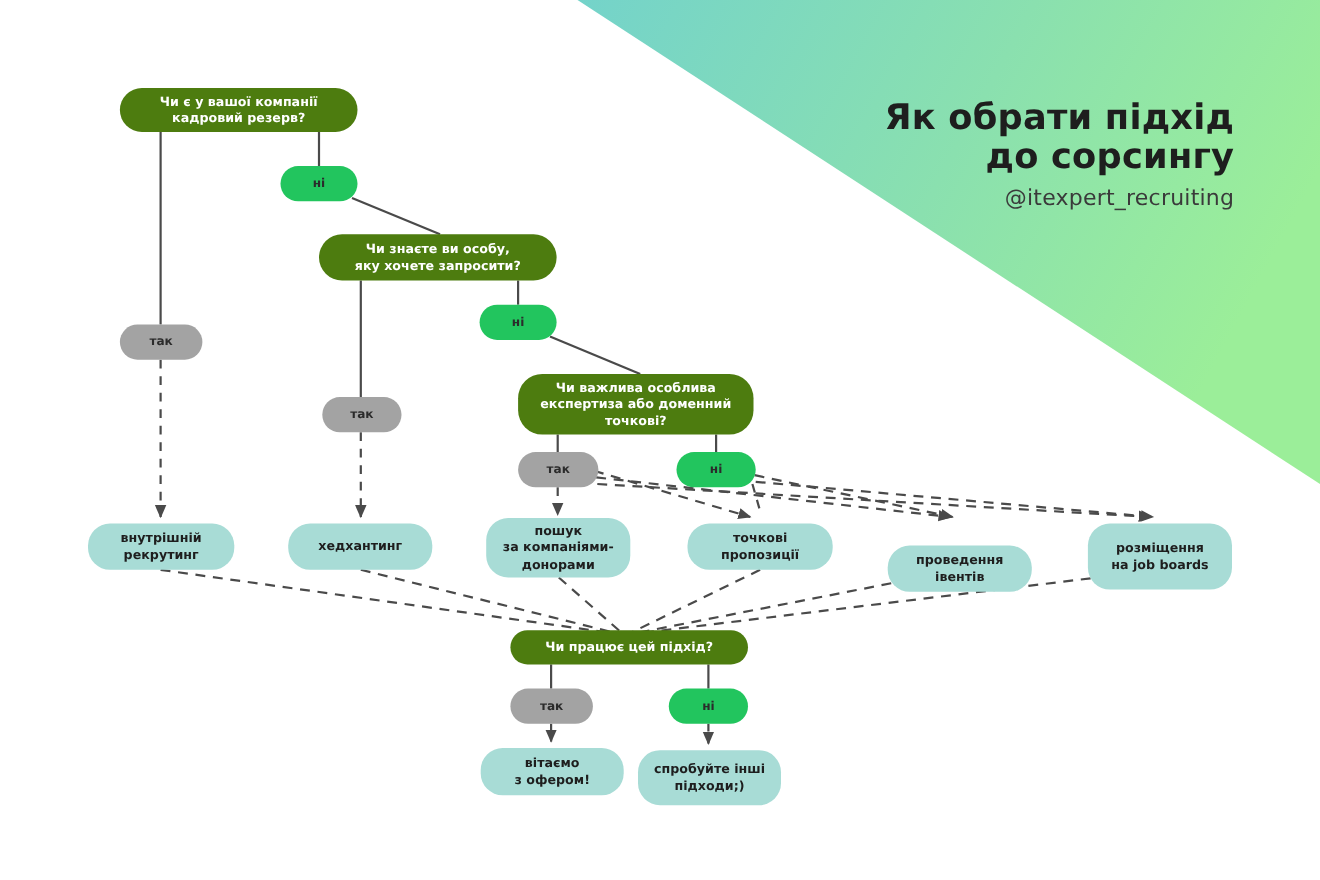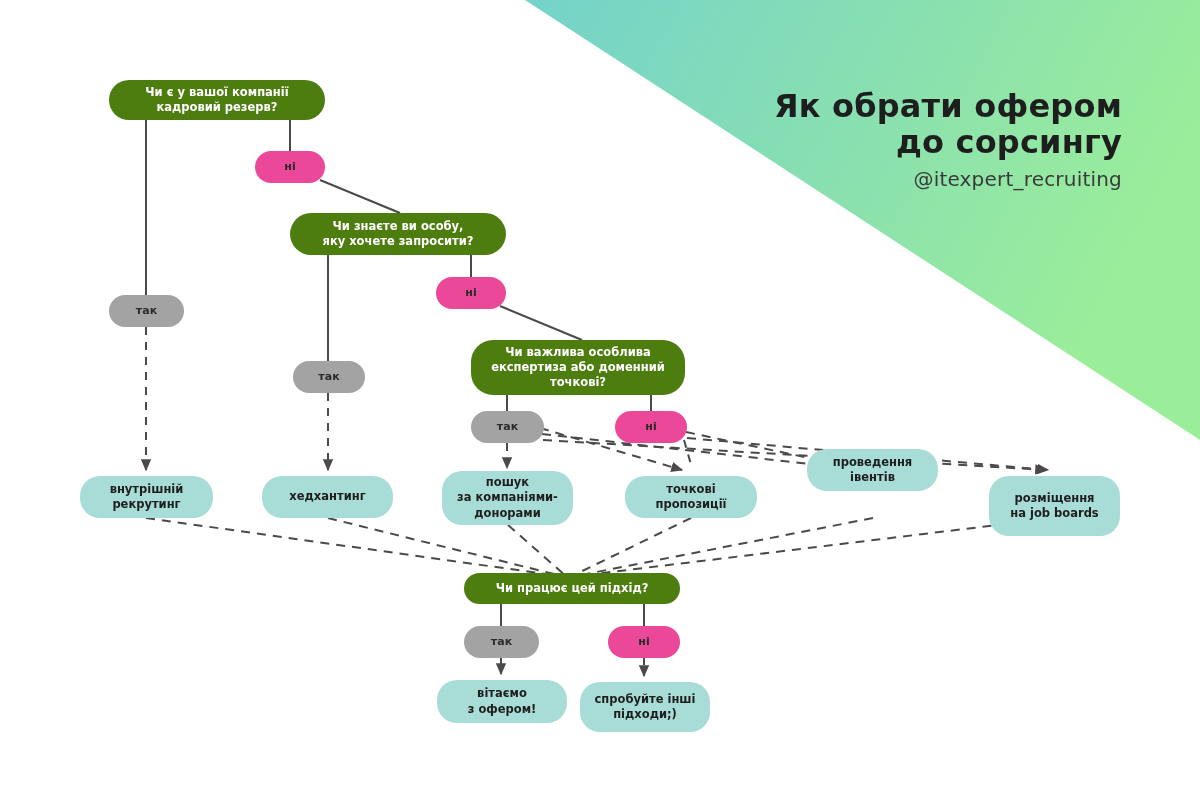--- a/index.html
+++ b/index.html
@@ -82,21 +82,21 @@
     padding: 6px 14px;
   }
   .node-pill {
     border-radius: 18px;
     font-size: 11px;
     font-weight: bold;
     color: #2B2B2B;
     line-height: 1.25;
   }
   .pill-yes { background: #a3a3a3; }
-  .pill-no  { background: #ec4899; }
+  .pill-no  { background: #22c55e; }
   .node-outcome {
     background: #A8DCD6;
     color: #1E1E1E;
     border-radius: 20px;
     font-size: 11.5px;
     font-weight: bold;
     line-height: 1.33;
     padding: 5px 10px;
   }
 </style>
@@ -110,21 +110,21 @@
       <linearGradient id="cornerGrad" x1="0" y1="0" x2="1" y2="0.35">
         <stop offset="0%" stop-color="#74D3CA"></stop>
         <stop offset="55%" stop-color="#8AE0AF"></stop>
         <stop offset="100%" stop-color="#9BEE99"></stop>
       </linearGradient>
     </defs>
     <polygon points="525,0 1200,0 1200,440" fill="url(#cornerGrad)"></polygon>
   </svg>
 
   <div class="title-block">
-    <div class="title-line">Як обрати офером</div>
+    <div class="title-line">Як обрати підхід</div>
     <div class="title-line">до сорсингу</div>
     <div class="handle">@itexpert_recruiting</div>
   </div>
 
   <svg class="edges" viewBox="0 0 1200 800" preserveAspectRatio="none">
     <defs>
       <marker id="arrowHead" markerWidth="7" markerHeight="7" refX="5.4" refY="3" orient="auto" markerUnits="strokeWidth">
         <path d="M0,0.4 L6,3 L0,5.6 z" fill="#4A4A4A"></path>
       </marker>
     </defs>
@@ -230,21 +230,21 @@
   </div>
   <div class="node node-outcome" style="left:442px;top:471px;width:131px;height:54px;">
     <span class="node-text">пошук
 за компаніями-
 донорами</span>
   </div>
   <div class="node node-outcome" style="left:625px;top:476px;width:132px;height:42px;">
     <span class="node-text">точкові
 пропозиції</span>
   </div>
-  <div class="node node-outcome" style="left:807px;top:449px;width:131px;height:42px;">
+  <div class="node node-outcome" style="left:807px;top:496px;width:131px;height:42px;">
     <span class="node-text">проведення
 івентів</span>
   </div>
   <div class="node node-outcome" style="left:989px;top:476px;width:131px;height:60px;">
     <span class="node-text">розміщення
 на job boards</span>
   </div>
 
   <div class="node node-outcome" style="left:437px;top:680px;width:130px;height:43px;">
     <span class="node-text">вітаємо

